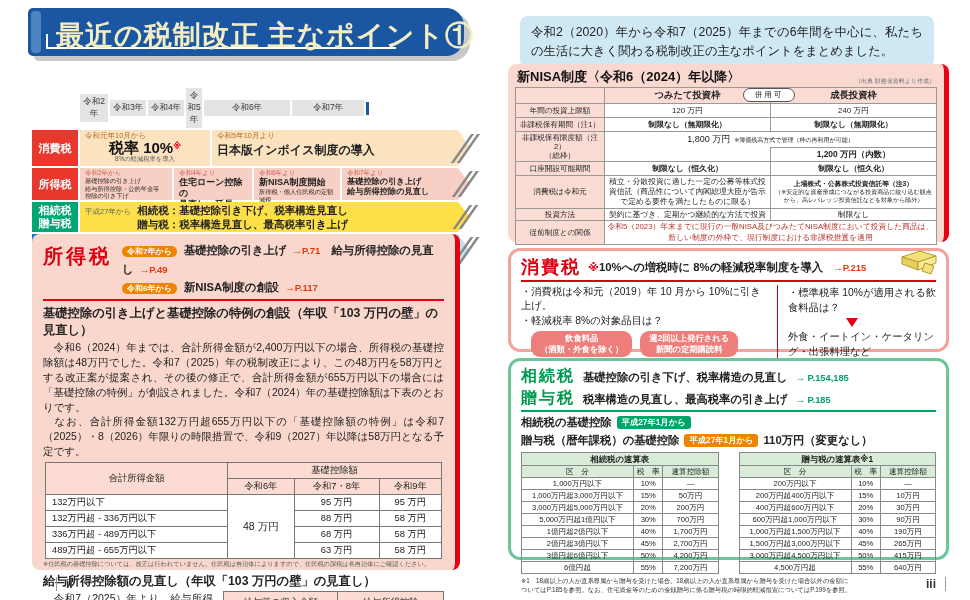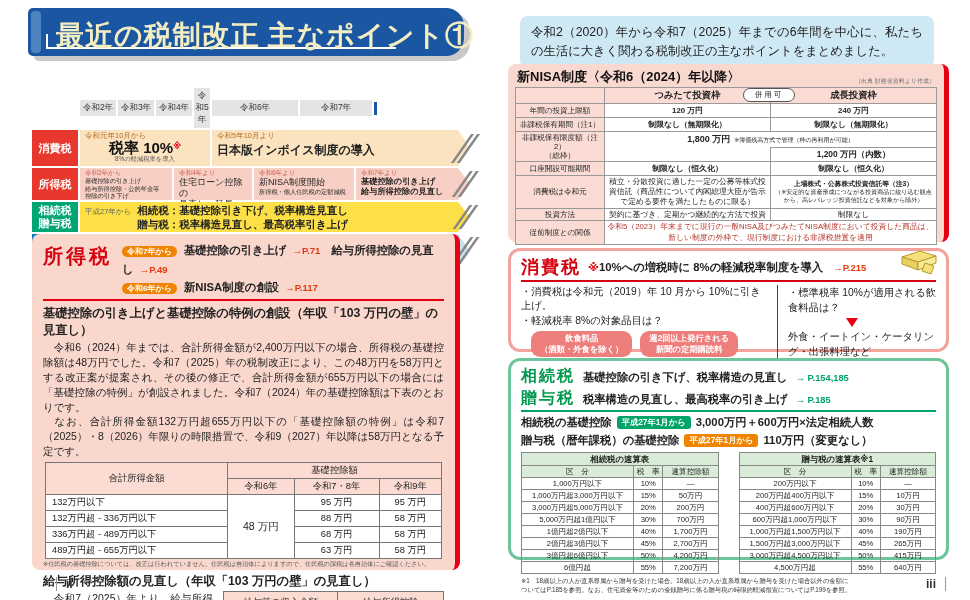--- a/index.html
+++ b/index.html
@@ -14,40 +14,40 @@
   .title-tab{position:absolute;left:3px;top:3px;bottom:3px;width:10px;background:#4d84c0;border-radius:4px;}
   .title-text{position:absolute;left:28px;top:9px;font-family:"Liberation Serif","DejaVu Serif",serif;
       font-weight:bold;font-size:28px;color:#f3edc2;letter-spacing:1px;white-space:nowrap;}
   .title-hline{position:absolute;left:18px;bottom:7px;width:350px;height:2px;background:#fff;}
   .title-vline{position:absolute;left:18px;top:26px;bottom:7px;width:2px;background:#fff;}
 
   
   .timeline{position:absolute;left:32px;top:88px;width:438px;}
   .tl-years{display:flex;margin-left:48px;gap:2px;margin-bottom:2px;align-items:center;}
   .tl-year{background:#e4e4e4;font-size:8.5px;text-align:center;padding:2px 0;color:#333;flex:none;}
-  .y0{width:36px}.y1{width:36px}.y2{width:36px}.y3{width:16px}.y4{width:86px}.y5{width:72px}
+  .y0{width:28px}.y1{width:36px}.y2{width:36px}.y3{width:16px}.y4{width:86px}.y5{width:72px}
   .tl-tick{width:3px;height:13px;background:#1a56a2;}
   .tl-row{display:flex;gap:2px;margin-bottom:2px;position:relative;}
   .tl-label{width:46px;flex:none;color:#fff;font-weight:bold;font-size:11px;display:flex;flex-direction:column;
       align-items:center;justify-content:center;line-height:1.15;text-align:center;}
   .lab-red{background:#e8372d}.lab-green{background:#00a576}.lab-blue{background:#0e79be}
   .tl-content{flex:1;display:flex;gap:2px;}
   .seg{padding:1px 5px;box-sizing:border-box;}
   .arrow{clip-path:polygon(0 0,calc(100% - 12px) 0,100% 50%,calc(100% - 12px) 100%,0 100%);padding-right:16px;}
   .bg-orange{background:#fbe3c0}.bg-pink{background:#f8cfc4}.bg-green{background:#fde047}.bg-blue{background:#c3e1f0}
-  .w130{width:130px;flex:none}.w92{width:92px;flex:none}.w78{width:78px;flex:none}.w86{width:100px;flex:none}
+  .w130{width:130px;flex:none}.w92{width:92px;flex:none}.w78{width:78px;flex:none}.w86{width:86px;flex:none}
   .grow{flex:1}
   .d-or{font-size:7.5px;color:#b5702a;line-height:1.2;}
   .d-pk{font-size:6.5px;color:#c95f50;line-height:1.2;}
   .d-gy{font-size:7.5px;color:#666;line-height:1.2;}
   .big-rate{font-size:15px;font-weight:bold;color:#111;text-align:center;line-height:1.05;}
   .big-rate .mk{color:#e60012;font-size:8px;vertical-align:4px;}
   .sub-c{font-size:6.3px;color:#555;text-align:center;line-height:1.1;}
   .seg-main{font-weight:bold;font-size:12px;line-height:1.3;}
-  .sm-b{font-size:9px;font-weight:normal;line-height:1.25;}
+  .sm-b{font-size:9px;font-weight:bold;line-height:1.25;}
   .sm-b2{font-size:8.2px;font-weight:bold;line-height:1.25;}
   .sm-t{font-size:6.2px;line-height:1.25;}
   .row-flex{display:flex;gap:6px;align-items:flex-start;}
   .g-lines{font-size:10.5px;font-weight:bold;line-height:1.35;}
   .slashes{position:absolute;right:-2px;top:10%;height:80%;width:14px;pointer-events:none;}
   .slashes i{position:absolute;top:0;bottom:0;width:2.5px;background:#888;transform:skewX(-35deg);}
   .slashes i:first-child{left:3px}.slashes i:last-child{left:9px}
   .mn-bar{margin:2px 0 1px 60px;background:#a7d2e9;padding:1px 6px;display:flex;gap:6px;align-items:center;
       clip-path:polygon(0 0,calc(100% - 10px) 0,100% 50%,calc(100% - 10px) 100%,0 100%);}
 
@@ -86,21 +86,21 @@
   .panelN{position:absolute;left:23px;top:64px;width:441px;height:178px;background:#f9d8d0;border-radius:8px;
       border-right:5px solid #e60012;padding:4px 7px;box-sizing:border-box;}
   .n-title-row{display:flex;justify-content:space-between;align-items:flex-end;padding:0 2px 1px;}
   .n-title{font-size:13px;font-weight:bold;color:#111;}
   .n-src{font-size:6px;color:#777;}
   .nisa-wrap{position:relative;}
   table.nisa{width:100%;border-collapse:collapse;background:#fff;table-layout:fixed;}
   .nisa th,.nisa td{border:1px solid #999;font-size:7.8px;padding:1px 2px;text-align:center;vertical-align:middle;}
   .nisa .lab{background:#fadcd4;width:84px;font-size:7.6px;line-height:1.2;}
   .nisa .hdr{background:#fadcd4;font-weight:bold;font-size:9.3px;}
-  .bval{font-weight:bold;font-size:9px;}
+  .bval{font-weight:normal;font-size:9px;}
   .mval{font-weight:bold;font-size:8.6px;}
   .sval{font-size:6px;line-height:1.25;}
   .p0{padding:0 !important;}
   .tt-top{display:flex;justify-content:center;align-items:baseline;gap:4px;padding:1px 10px;}
   .tt-bot{display:flex;}
   .tt-bot .bl{width:50%;}
   .tt-bot .br{width:50%;border-top:1px solid #999;border-left:1px solid #999;font-weight:bold;font-size:8.4px;padding:1px 0;}
   .oldv{color:#b5342a;font-size:6.8px;line-height:1.35;}
   .heiyo{position:absolute;top:1px;left:calc(84px + (100% - 84px)/2 - 25px);width:50px;height:12px;background:#fff;
       border:1px solid #555;border-radius:8px;font-size:7.5px;line-height:11px;text-align:center;letter-spacing:2px;z-index:2;}
@@ -467,21 +467,20 @@
       </div>
       <div class="i-row">
         <span class="i-title">贈与税</span>
         <span class="i-desc">税率構造の見直し、最高税率の引き上げ</span>
         <span class="i-ref">→ P.185</span>
       </div>
     </div>
     <div class="i-line">
       <span>相続税の基礎控除</span>
       <span class="badge-g">平成27年1月から</span>
-      <span>3,000万円＋600万円×法定相続人数</span>
     </div>
     <div class="i-line">
       <span>贈与税（暦年課税）の基礎控除</span>
       <span class="badge-o">平成27年1月から</span>
       <span>110万円（変更なし）</span>
     </div>
     <div class="i-tables">
       <table class="tq">
         <thead>
           <tr>

